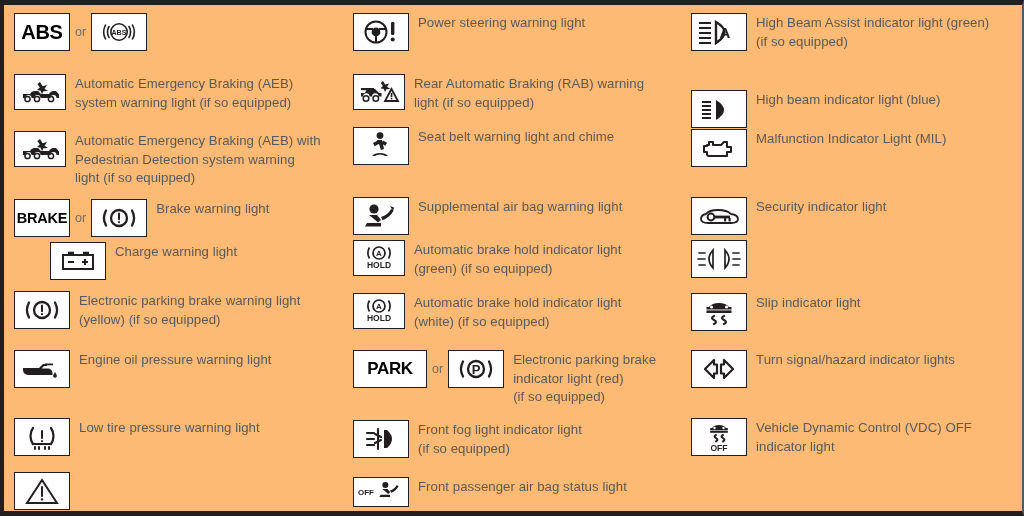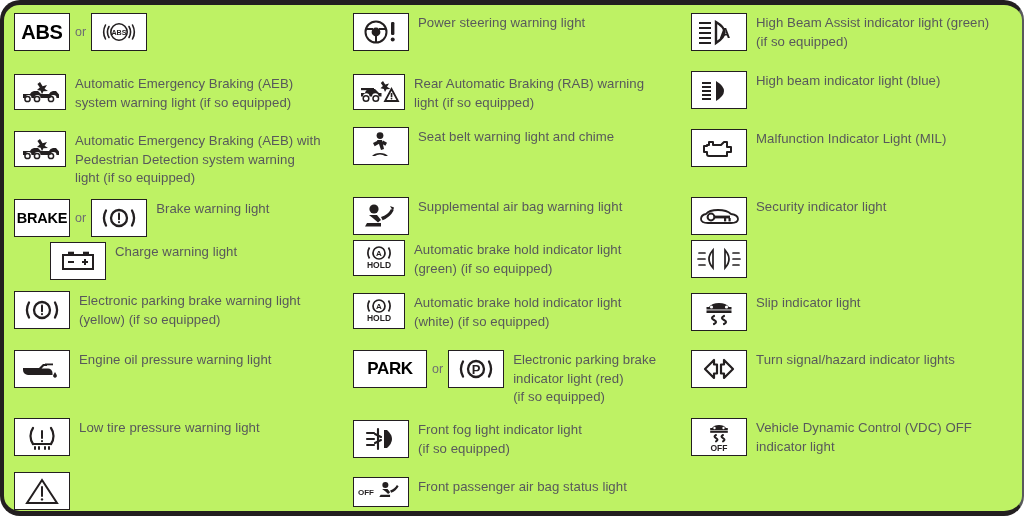--- a/index.html
+++ b/index.html
@@ -10,22 +10,21 @@
     overflow:hidden;
   }
   #frame{
     position:relative;
     width:1024px;height:516px;
     box-sizing:border-box;
     border-top:5px solid #231f20;
     border-bottom:5px solid #231f20;
     border-left:4px solid #231f20;
     border-right:2px solid #58595b;
-    background:#bef264;
-    border-radius:20px;
+    background:#fdba74;
   }
   .col{
     position:absolute;
     top:0;
     box-sizing:border-box;
   }
   #col-1{left:0px;   width:341px;}
   #col-2{left:341px; width:341px;}
   #col-3{left:682px; width:338px;}
 
@@ -447,21 +446,21 @@
             </g>
             <path d="M22 5 q17 10 0 21z" fill="none" stroke="#231f20" stroke-width="2.4"></path>
             <text x="31" y="21" text-anchor="middle" font-family="'Liberation Sans',sans-serif" font-size="15" font-weight="bold" fill="#231f20">A</text>
           </svg>
         </div>
       </div>
       <div class="label">High Beam Assist indicator light (green)
 (if so equipped)</div>
     </div>
 
-    <div class="row" style="left:5px;top:66px;">
+    <div class="row" style="left:5px;top:85px;">
       <div class="iconwrap">
         <div class="symbol sym-lg">
           <svg width="48" height="28" viewBox="0 0 48 28">
             <g stroke="#231f20" stroke-width="1.9" stroke-linecap="butt">
               <path d="M7 7 h9 M7 11 h9 M7 15 h9 M7 19 h9 M7 23 h9"></path>
             </g>
             <path d="M21 5 q16 10 0 20z" fill="#231f20"></path>
           </svg>
         </div>
       </div>

